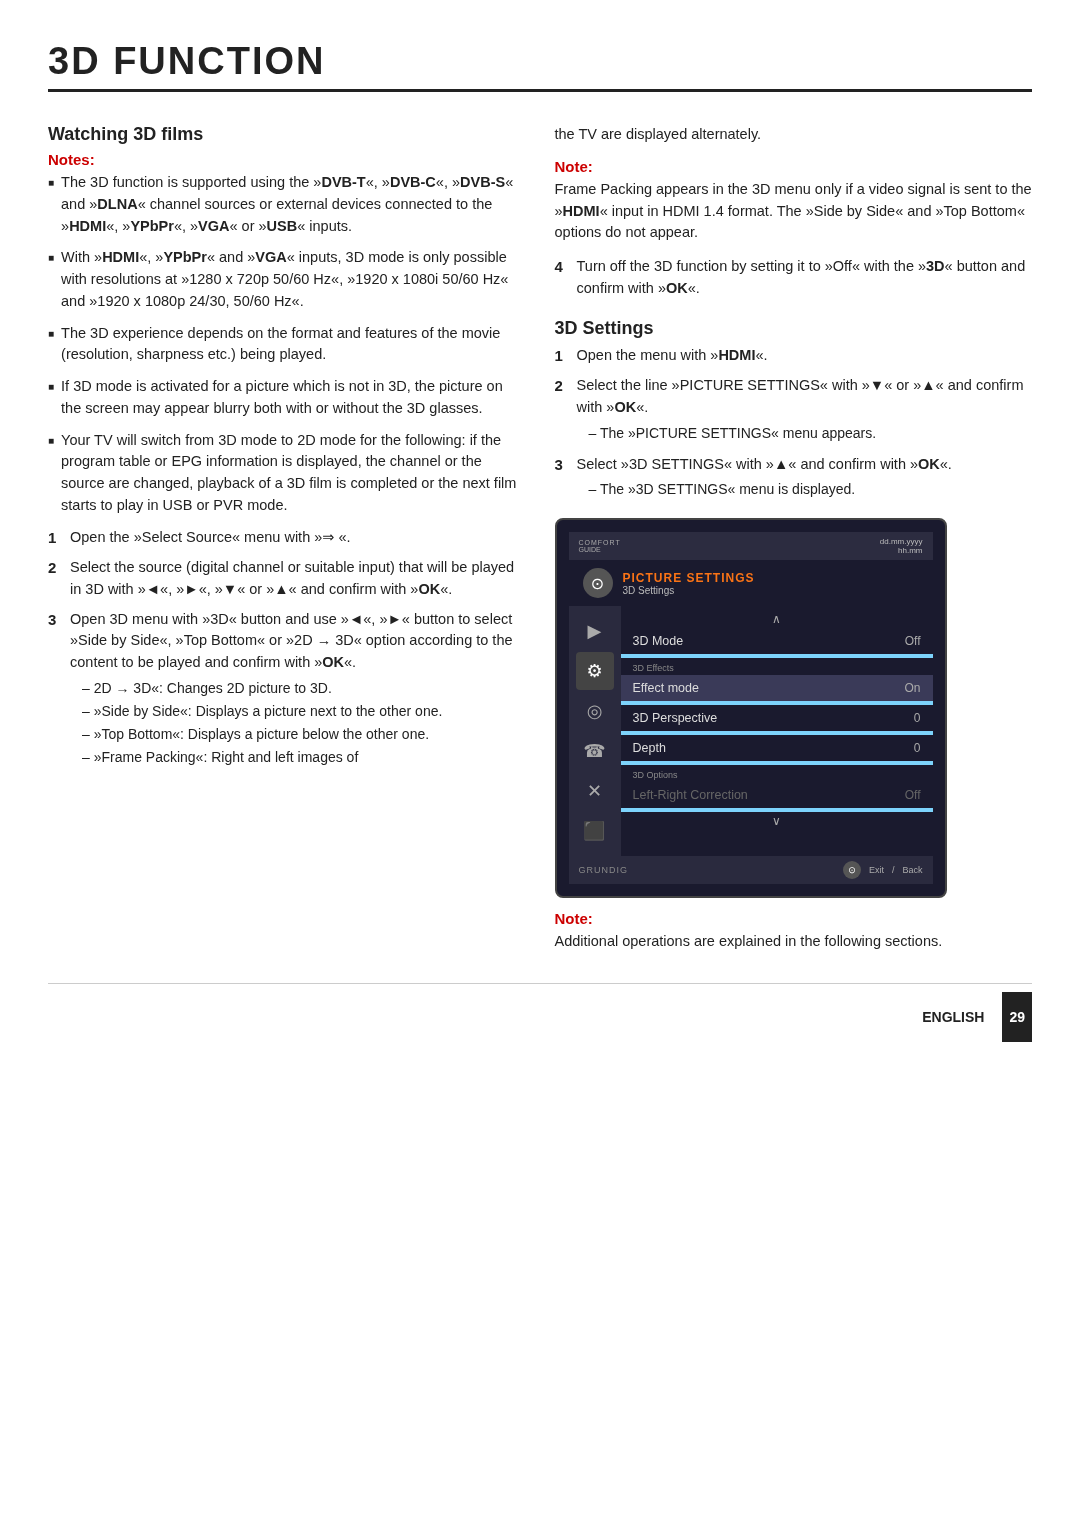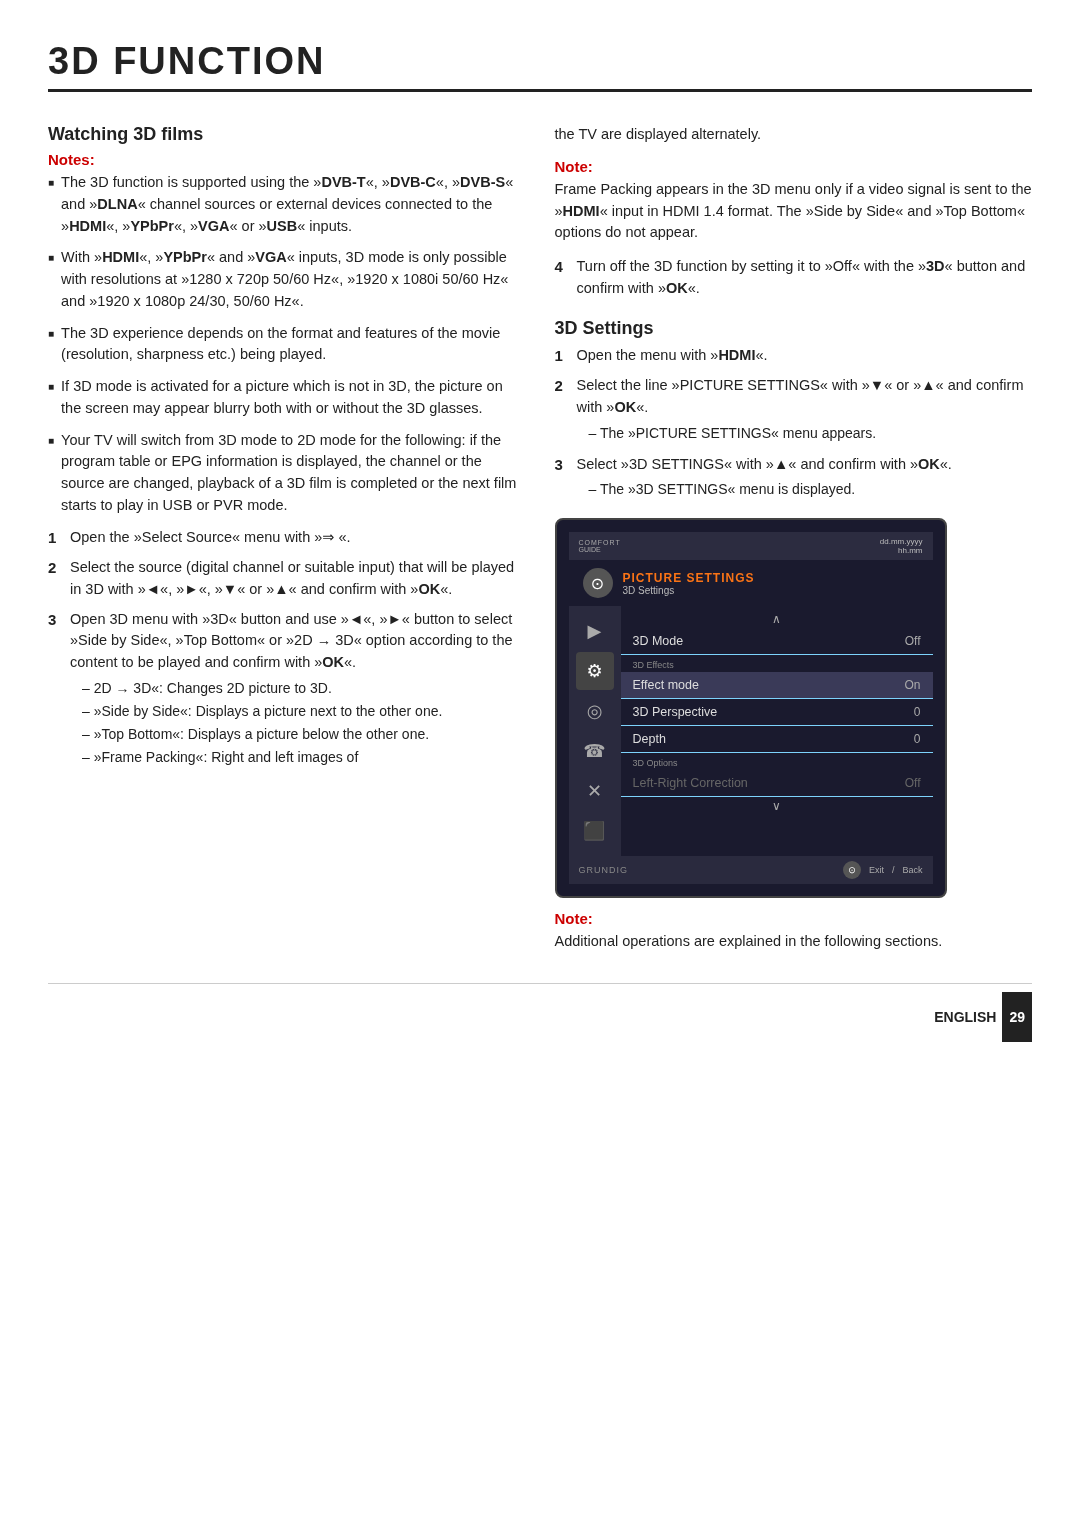--- a/index.html
+++ b/index.html
@@ -220,21 +220,21 @@
       text-align: center;
       color: #aaa;
       font-size: 12px;
       padding: 2px 0;
     }
     .tv-menu-row {
       display: flex;
       justify-content: space-between;
       align-items: center;
       padding: 6px 12px;
-      border-bottom: 1px solid #7dd3fc;
+      border-bottom: 4px solid #7dd3fc;
       font-size: 12.5px;
     }
     .tv-menu-row.highlighted {
       background: #3a3a58;
     }
     .tv-menu-row-label {
       color: #ddd;
     }
     .tv-menu-row-value {
       color: #aaa;
@@ -283,20 +283,21 @@
     }
 
     
     .page-footer {
       margin-top: 30px;
       display: flex;
       justify-content: flex-end;
       align-items: center;
       border-top: 1px solid #ccc;
       padding-top: 8px;
+      gap: 12px;
     }
     .page-footer-text {
       font-size: 14px;
       font-weight: bold;
       color: #222;
     }
     .page-footer-num {
       background: #222;
       color: #fff;
       font-size: 14px;

